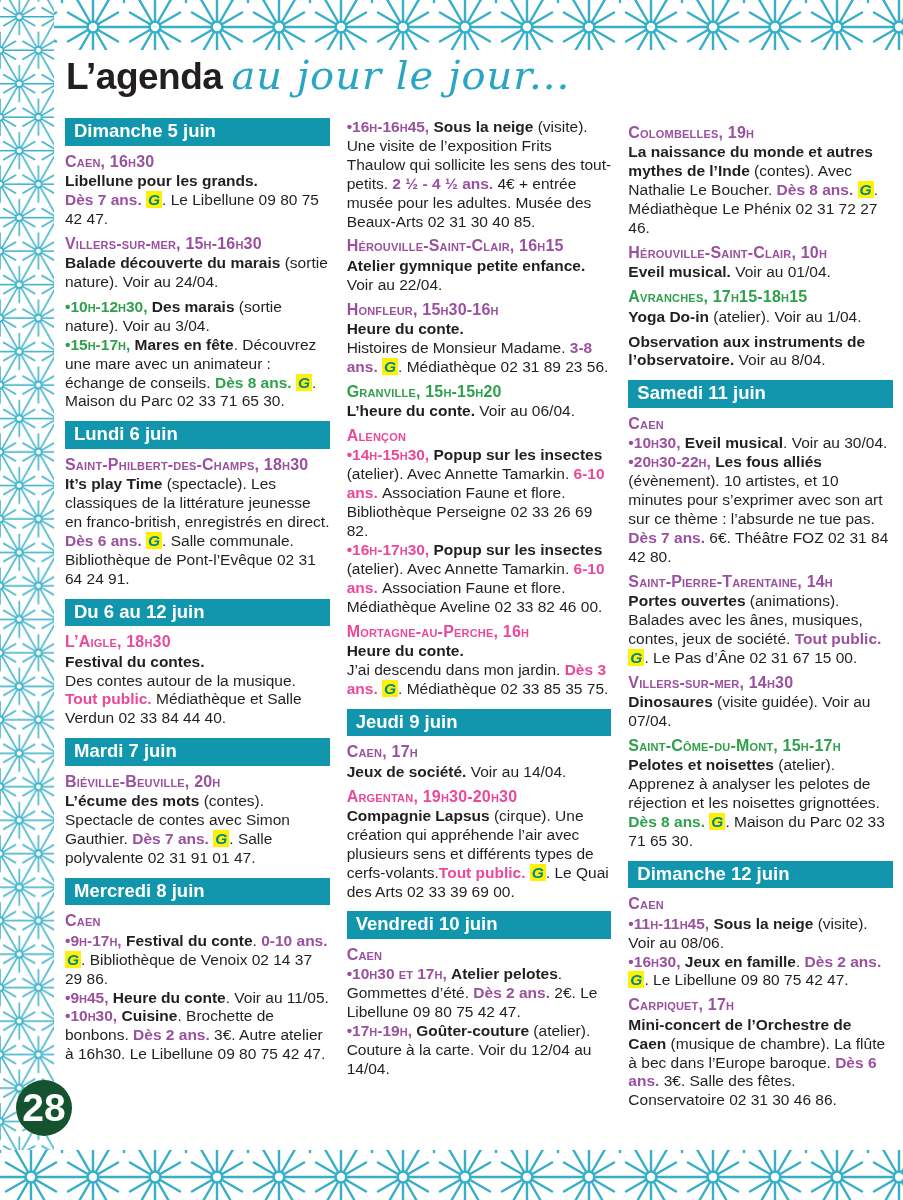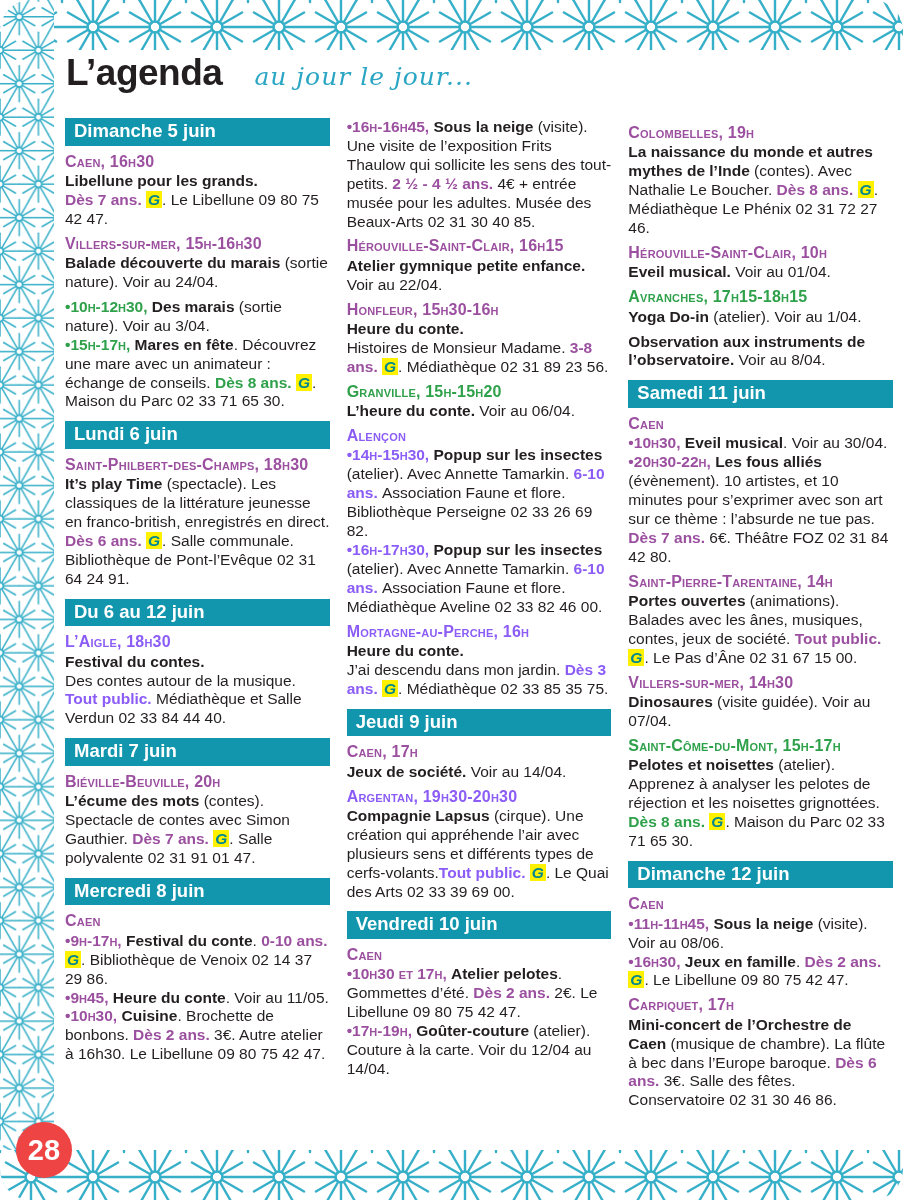--- a/index.html
+++ b/index.html
@@ -1,51 +1,51 @@
 <!DOCTYPE html>
 <html><head>
 <meta charset="utf-8">
 <style>
   html,body{margin:0;padding:0;}
   body{font-family:"Liberation Sans", sans-serif; background:#ffffff;}
-  #page{position:relative;width:903px;height:1200px;background:#fff;overflow:hidden;border-radius:31px;}
+  #page{position:relative;width:903px;height:1200px;background:#fff;overflow:hidden;}
 
   
   .border-svg{position:absolute;display:block;}
   #border-top{top:0;left:0;}
   #border-left{top:0;left:0;}
   #border-bottom{top:1150px;left:0;}
 
   
   #header{position:absolute;left:66px;top:52px;display:flex;align-items:baseline;}
   #page-title{font-size:37px;font-weight:700;color:#231f20;letter-spacing:-0.5px;margin:0;}
-  #page-subtitle{font-family:"DejaVu Serif", serif;font-style:italic;color:#2aa6c4;font-size:25px;margin-left:32px;letter-spacing:1px;}
+  #page-subtitle{font-family:"DejaVu Serif", serif;font-style:italic;color:#2aa6c4;font-size:40px;margin-left:9px;letter-spacing:1px;}
 
   
   #columns{position:absolute;left:65px;top:118px;width:828px;display:flex;gap:17px;}
   .col{flex:1;min-width:0;color:#231f20;font-size:15.5px;line-height:1.22;}
   .col>*:first-child{margin-top:0;}
 
   .banner{background:#1296ae;color:#ffffff;font-weight:700;font-size:18.5px;padding:2px 8px 3px 9px;margin:10px 0 7px;}
   .event{margin-bottom:6px;}
   .city{font-weight:700;font-variant:small-caps;font-size:16px;letter-spacing:.2px;margin:6px 0 1px;line-height:1.15;}
   .para{margin:0;}
 
   .seg-b{font-weight:700;}
   .seg-c{font-weight:700;}
   .seg-t{font-weight:700;font-variant:small-caps;}
   .seg-g{background:#fff100;color:#00868e;font-weight:700;font-style:italic;padding:0 2px;}
 
   .c-purple{color:#9b4f9f;}
   .c-green{color:#2fa14b;}
-  .c-pink{color:#8b5cf6;}
-
-  
-  #page-badge{position:absolute;left:16px;top:1122px;width:56px;height:56px;border-radius:50%;
-    background:#ef4444;color:#fff;font-weight:700;font-size:29px;display:flex;align-items:center;justify-content:center;z-index:5;}
+  .c-pink{color:#ec4899;}
+
+  
+  #page-badge{position:absolute;left:16px;top:1080px;width:56px;height:56px;border-radius:50%;
+    background:#14532d;color:#fff;font-weight:700;font-size:39px;display:flex;align-items:center;justify-content:center;z-index:5;}
 </style>
 </head>
 <body>
 
 <div id="page">
 
   <svg id="border-top" class="border-svg" width="903" height="50">
     <defs>
       <g id="star">
         <circle r="5.5" fill="#fff" stroke="#36afc8" stroke-width="2.6"></circle>

